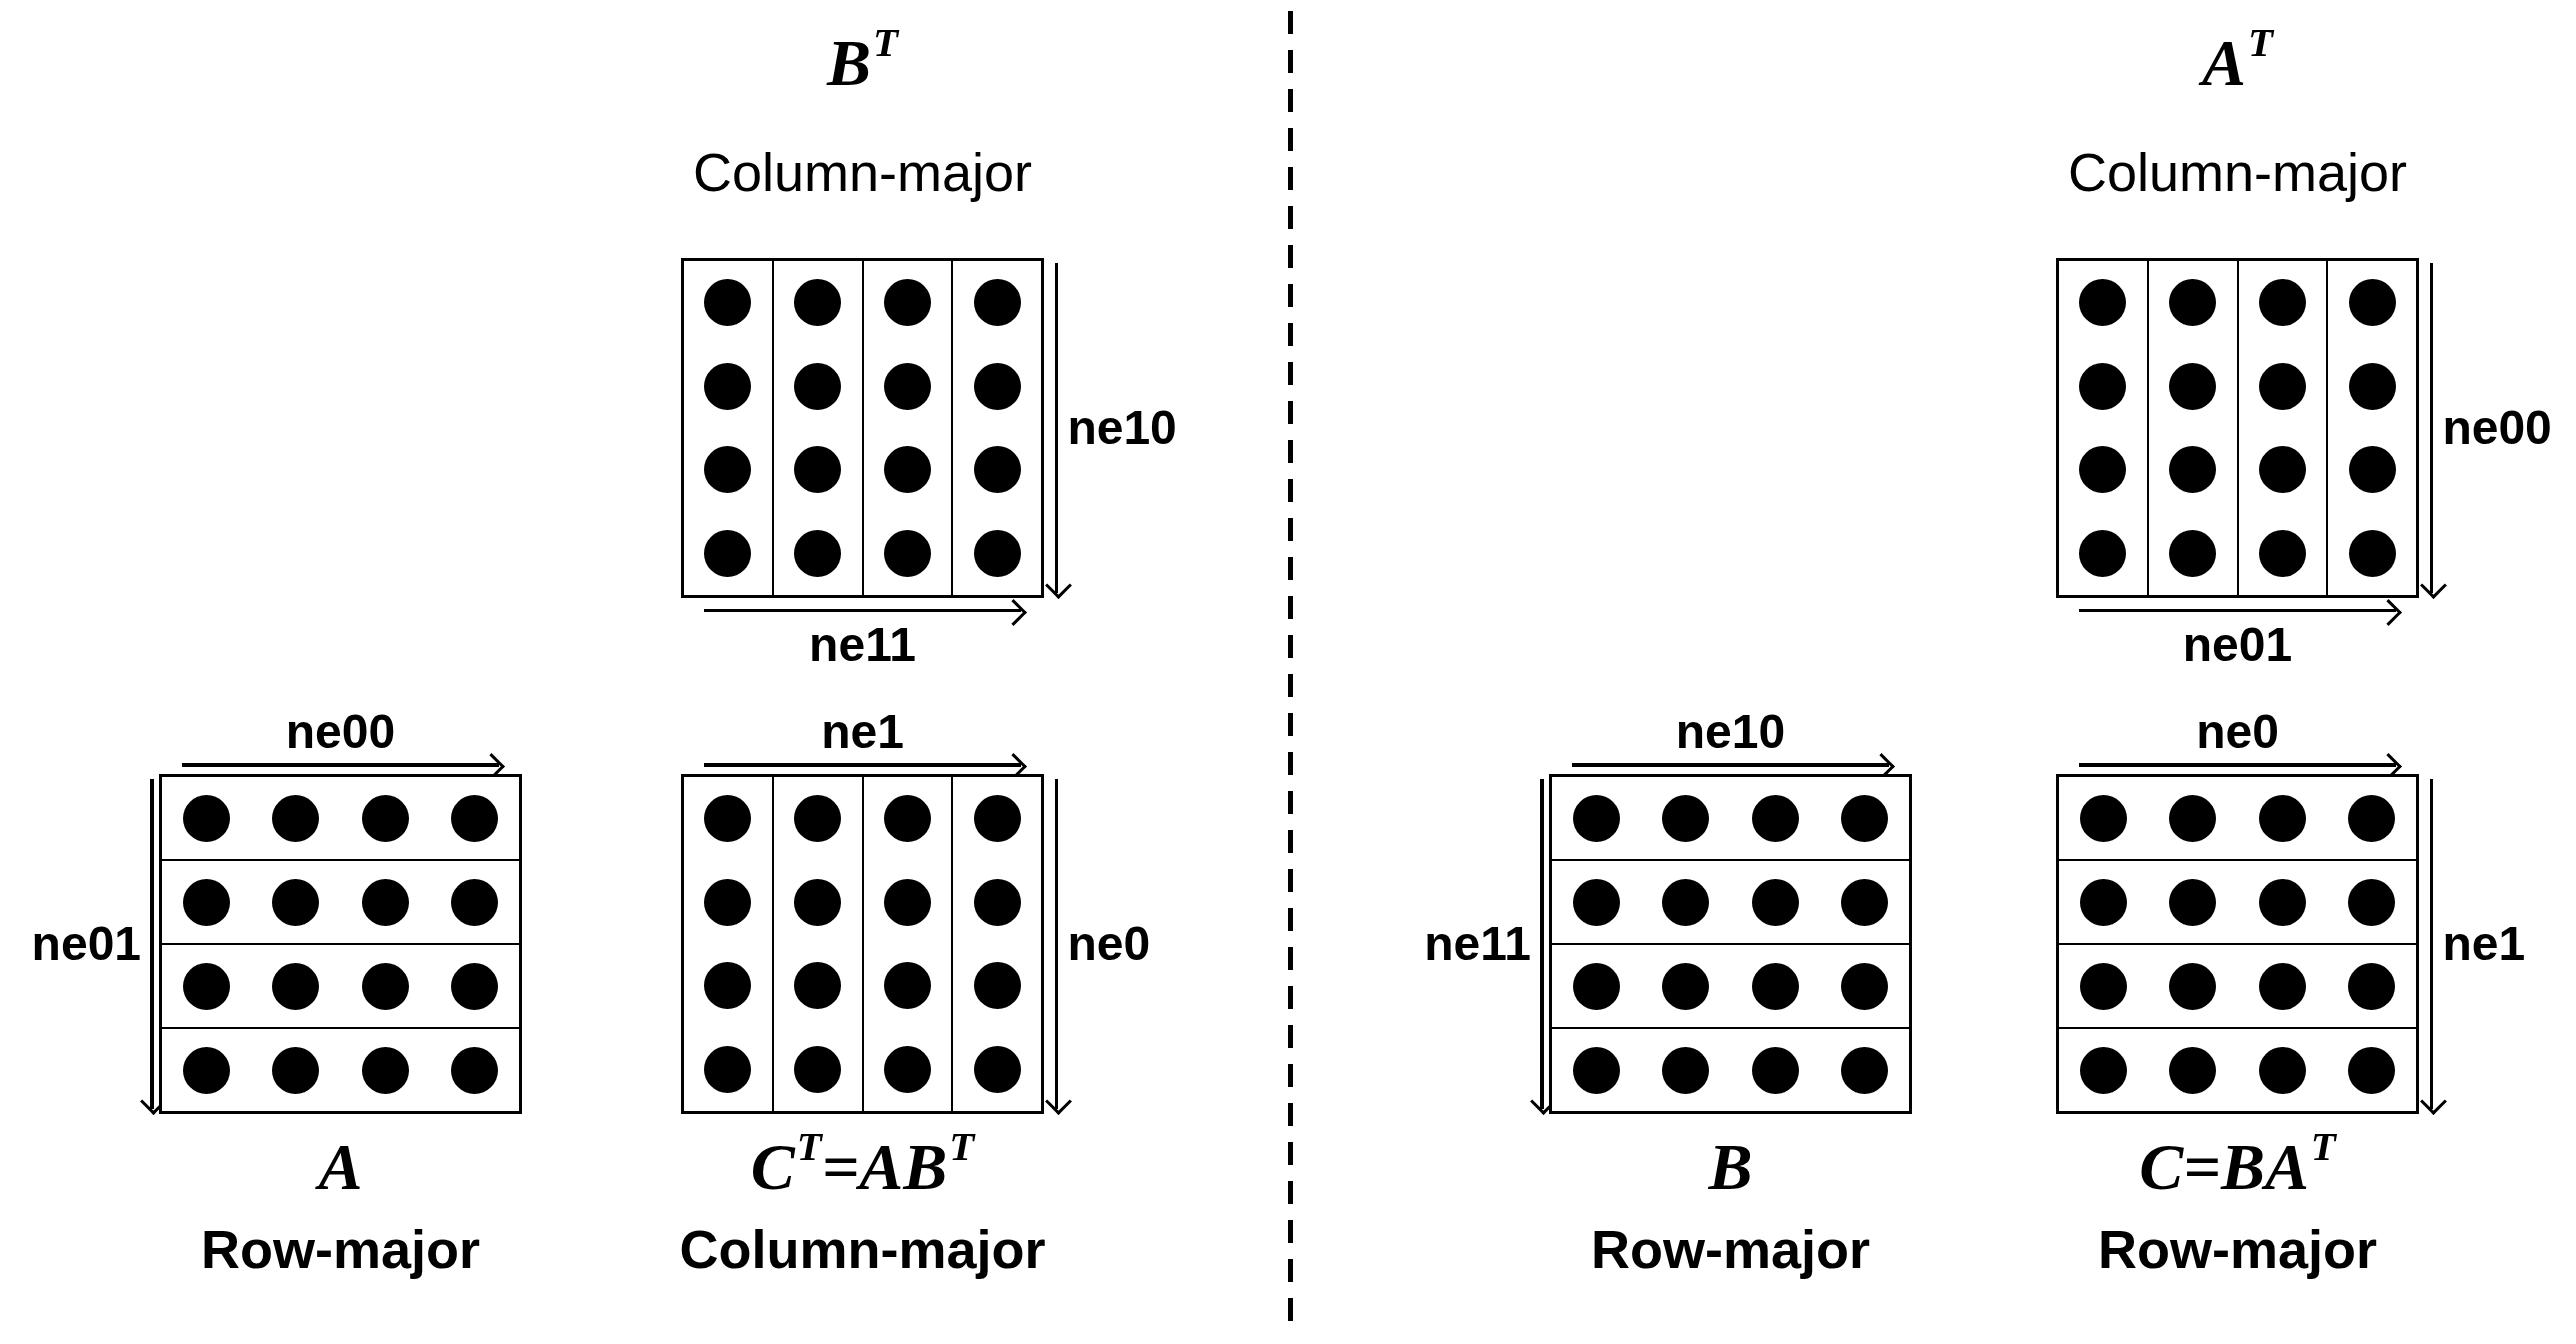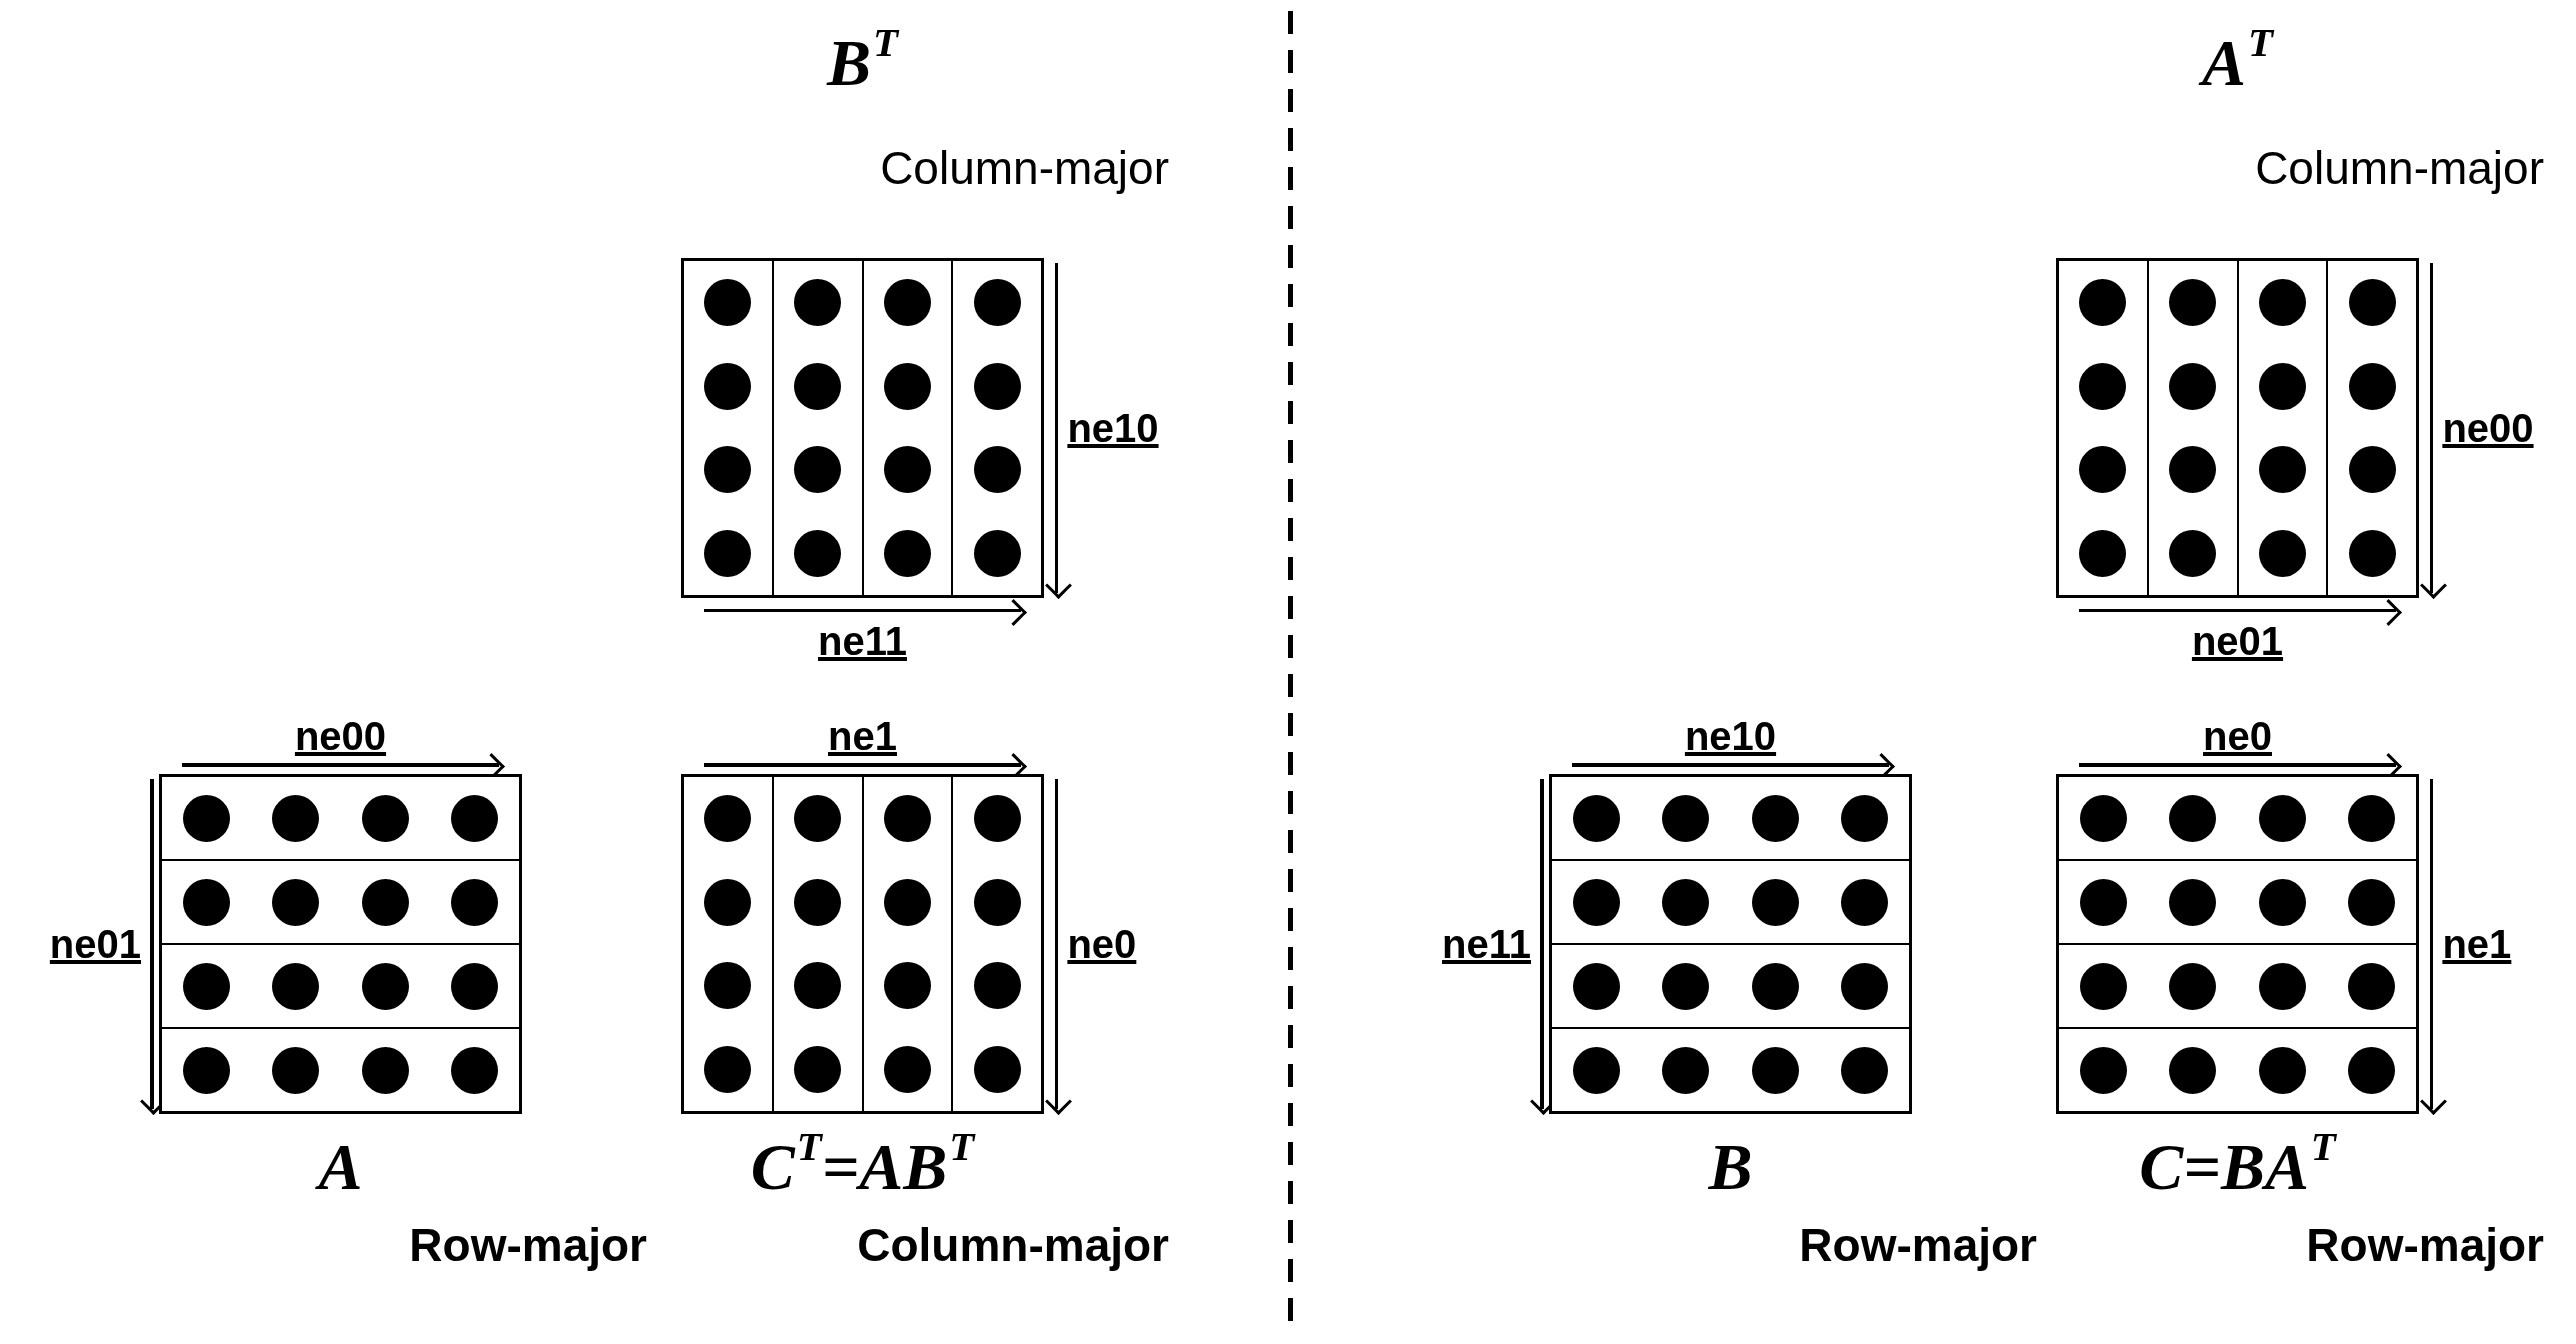--- a/index.html
+++ b/index.html
@@ -39,26 +39,26 @@
     font-family: "Liberation Serif", serif;
     font-style: italic; font-weight: bold;
     font-size: 66px;
   }
   .mtitle { top: -240px; height: 90px; }
   .mcaption { top: calc(100% + 10.8px); height: 85px; }
   .sup { font-size: 0.62em; position: relative; top: -0.5em; margin-left: 1.8px; }
 
   .mlayout {
     position: absolute; left: -125px; right: -125px;
-    text-align: right; font-size: 46px; line-height: 1.1;
+    text-align: center; font-size: 54px; line-height: 1.1;
   }
   .mlayout.above { top: -115px; }
   .mlayout.below { top: calc(100% + 106px); font-weight: bold; }
 
-  .nelabel { font-weight: bold; font-size: 40px; line-height: 1; white-space: nowrap; text-decoration: underline; }
+  .nelabel { font-weight: bold; font-size: 48px; line-height: 1; white-space: nowrap; }
 
   
   .arrow-h { position: relative; height: 3.6px; background: #000; width: 92%; }
   .arrow-h::after {
     content: ""; position: absolute; right: -1.8px; top: -6.3px;
     width: 16px; height: 16px;
     border-right: 3.6px solid #000; border-top: 3.6px solid #000;
     transform: rotate(45deg);
   }
   .arrow-v { position: relative; width: 3.6px; height: 100%; background: #000; }

